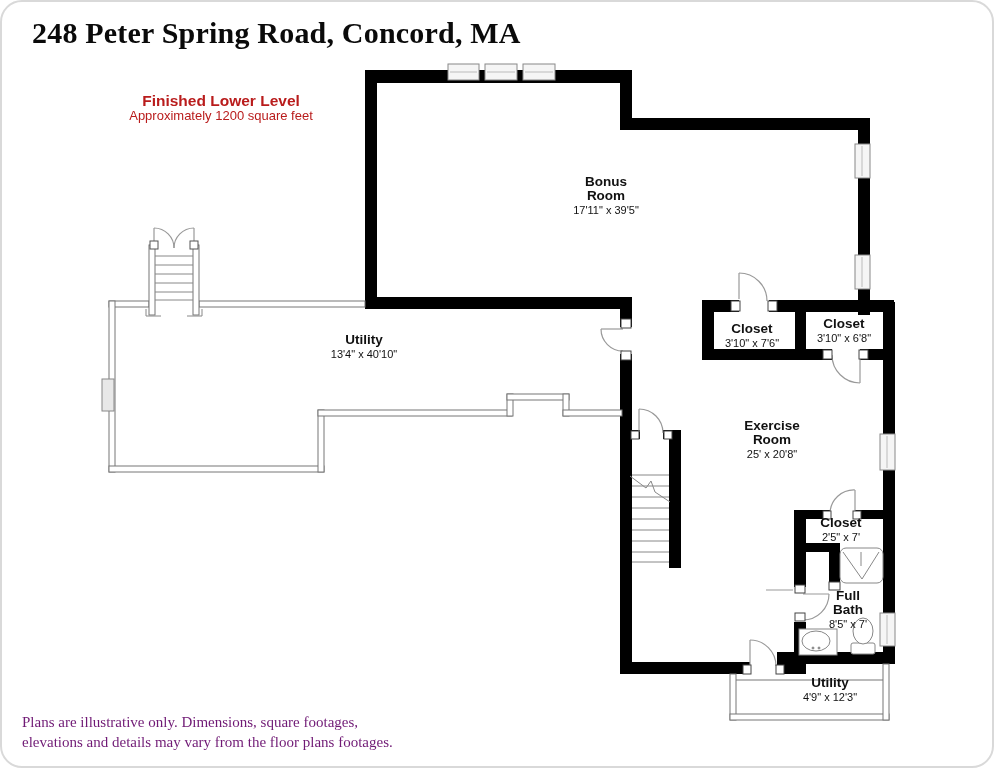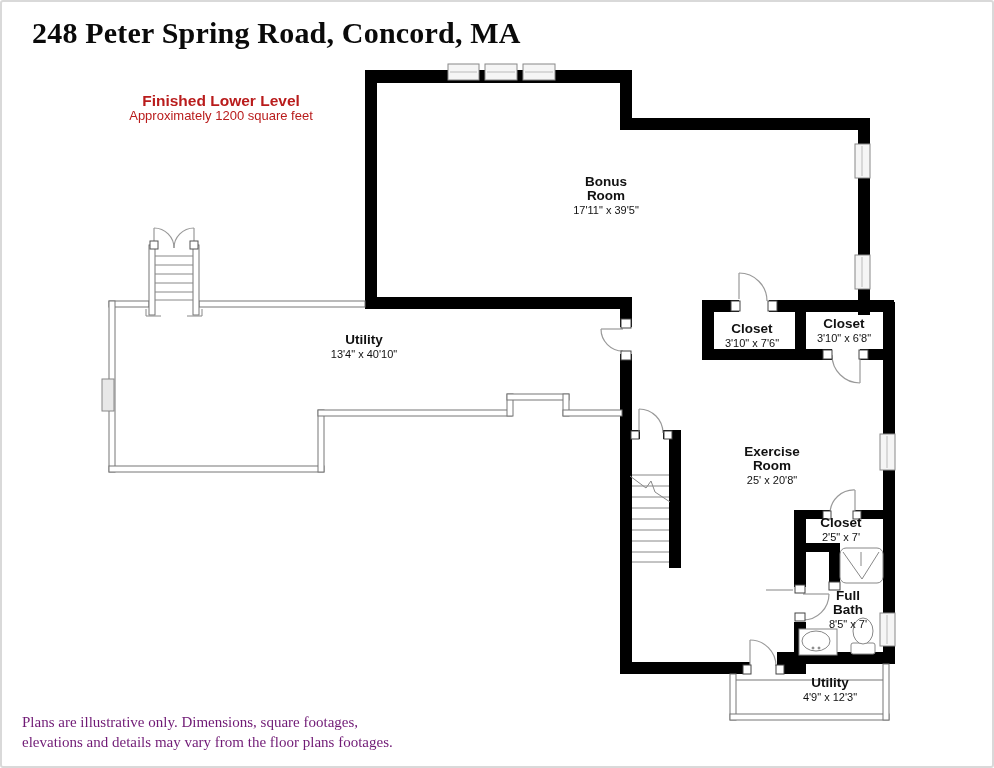--- a/index.html
+++ b/index.html
@@ -1,18 +1,18 @@
 <!DOCTYPE html>
 <html><head>
 <meta charset="utf-8">
 <style>
   html,body{margin:0;padding:0;background:#fff;}
   #canvas{
     position:relative;width:994px;height:768px;background:#ffffff;
-    border:2px solid #d9d9d9;border-radius:3px;box-sizing:border-box;
+    border:2px solid #d9d9d9;border-radius:22px;box-sizing:border-box;
     overflow:hidden;font-family:"Liberation Sans",sans-serif;
   }
   #plan-svg{position:absolute;left:0;top:0;}
   .lbl{position:absolute;text-align:center;color:#111;}
   .lbl .rname{font-weight:bold;font-size:13.5px;line-height:14px;white-space:pre-line;}
   .lbl .rdims{font-size:11px;line-height:12px;margin-top:1px;white-space:nowrap;}
   #page-title{
     position:absolute;left:30px;top:14px;
     font-family:"Liberation Serif",serif;font-weight:600;font-size:30px;color:#0a0a0a;
     letter-spacing:.2px;
@@ -240,21 +240,21 @@
     <div class="rdims">13'4" x 40'10"</div>
   </div>
   <div class="lbl" style="left:690px;top:320px;width:120px;">
     <div class="rname">Closet</div>
     <div class="rdims">3'10" x 7'6"</div>
   </div>
   <div class="lbl" style="left:782px;top:315px;width:120px;">
     <div class="rname">Closet</div>
     <div class="rdims">3'10" x 6'8"</div>
   </div>
-  <div class="lbl" style="left:690px;top:443px;width:160px;">
+  <div class="lbl" style="left:690px;top:417px;width:160px;">
     <div class="rname">Exercise
 Room</div>
     <div class="rdims">25' x 20'8"</div>
   </div>
   <div class="lbl" style="left:779px;top:514px;width:120px;">
     <div class="rname">Closet</div>
     <div class="rdims">2'5" x 7'</div>
   </div>
   <div class="lbl" style="left:786px;top:587px;width:120px;">
     <div class="rname">Full

